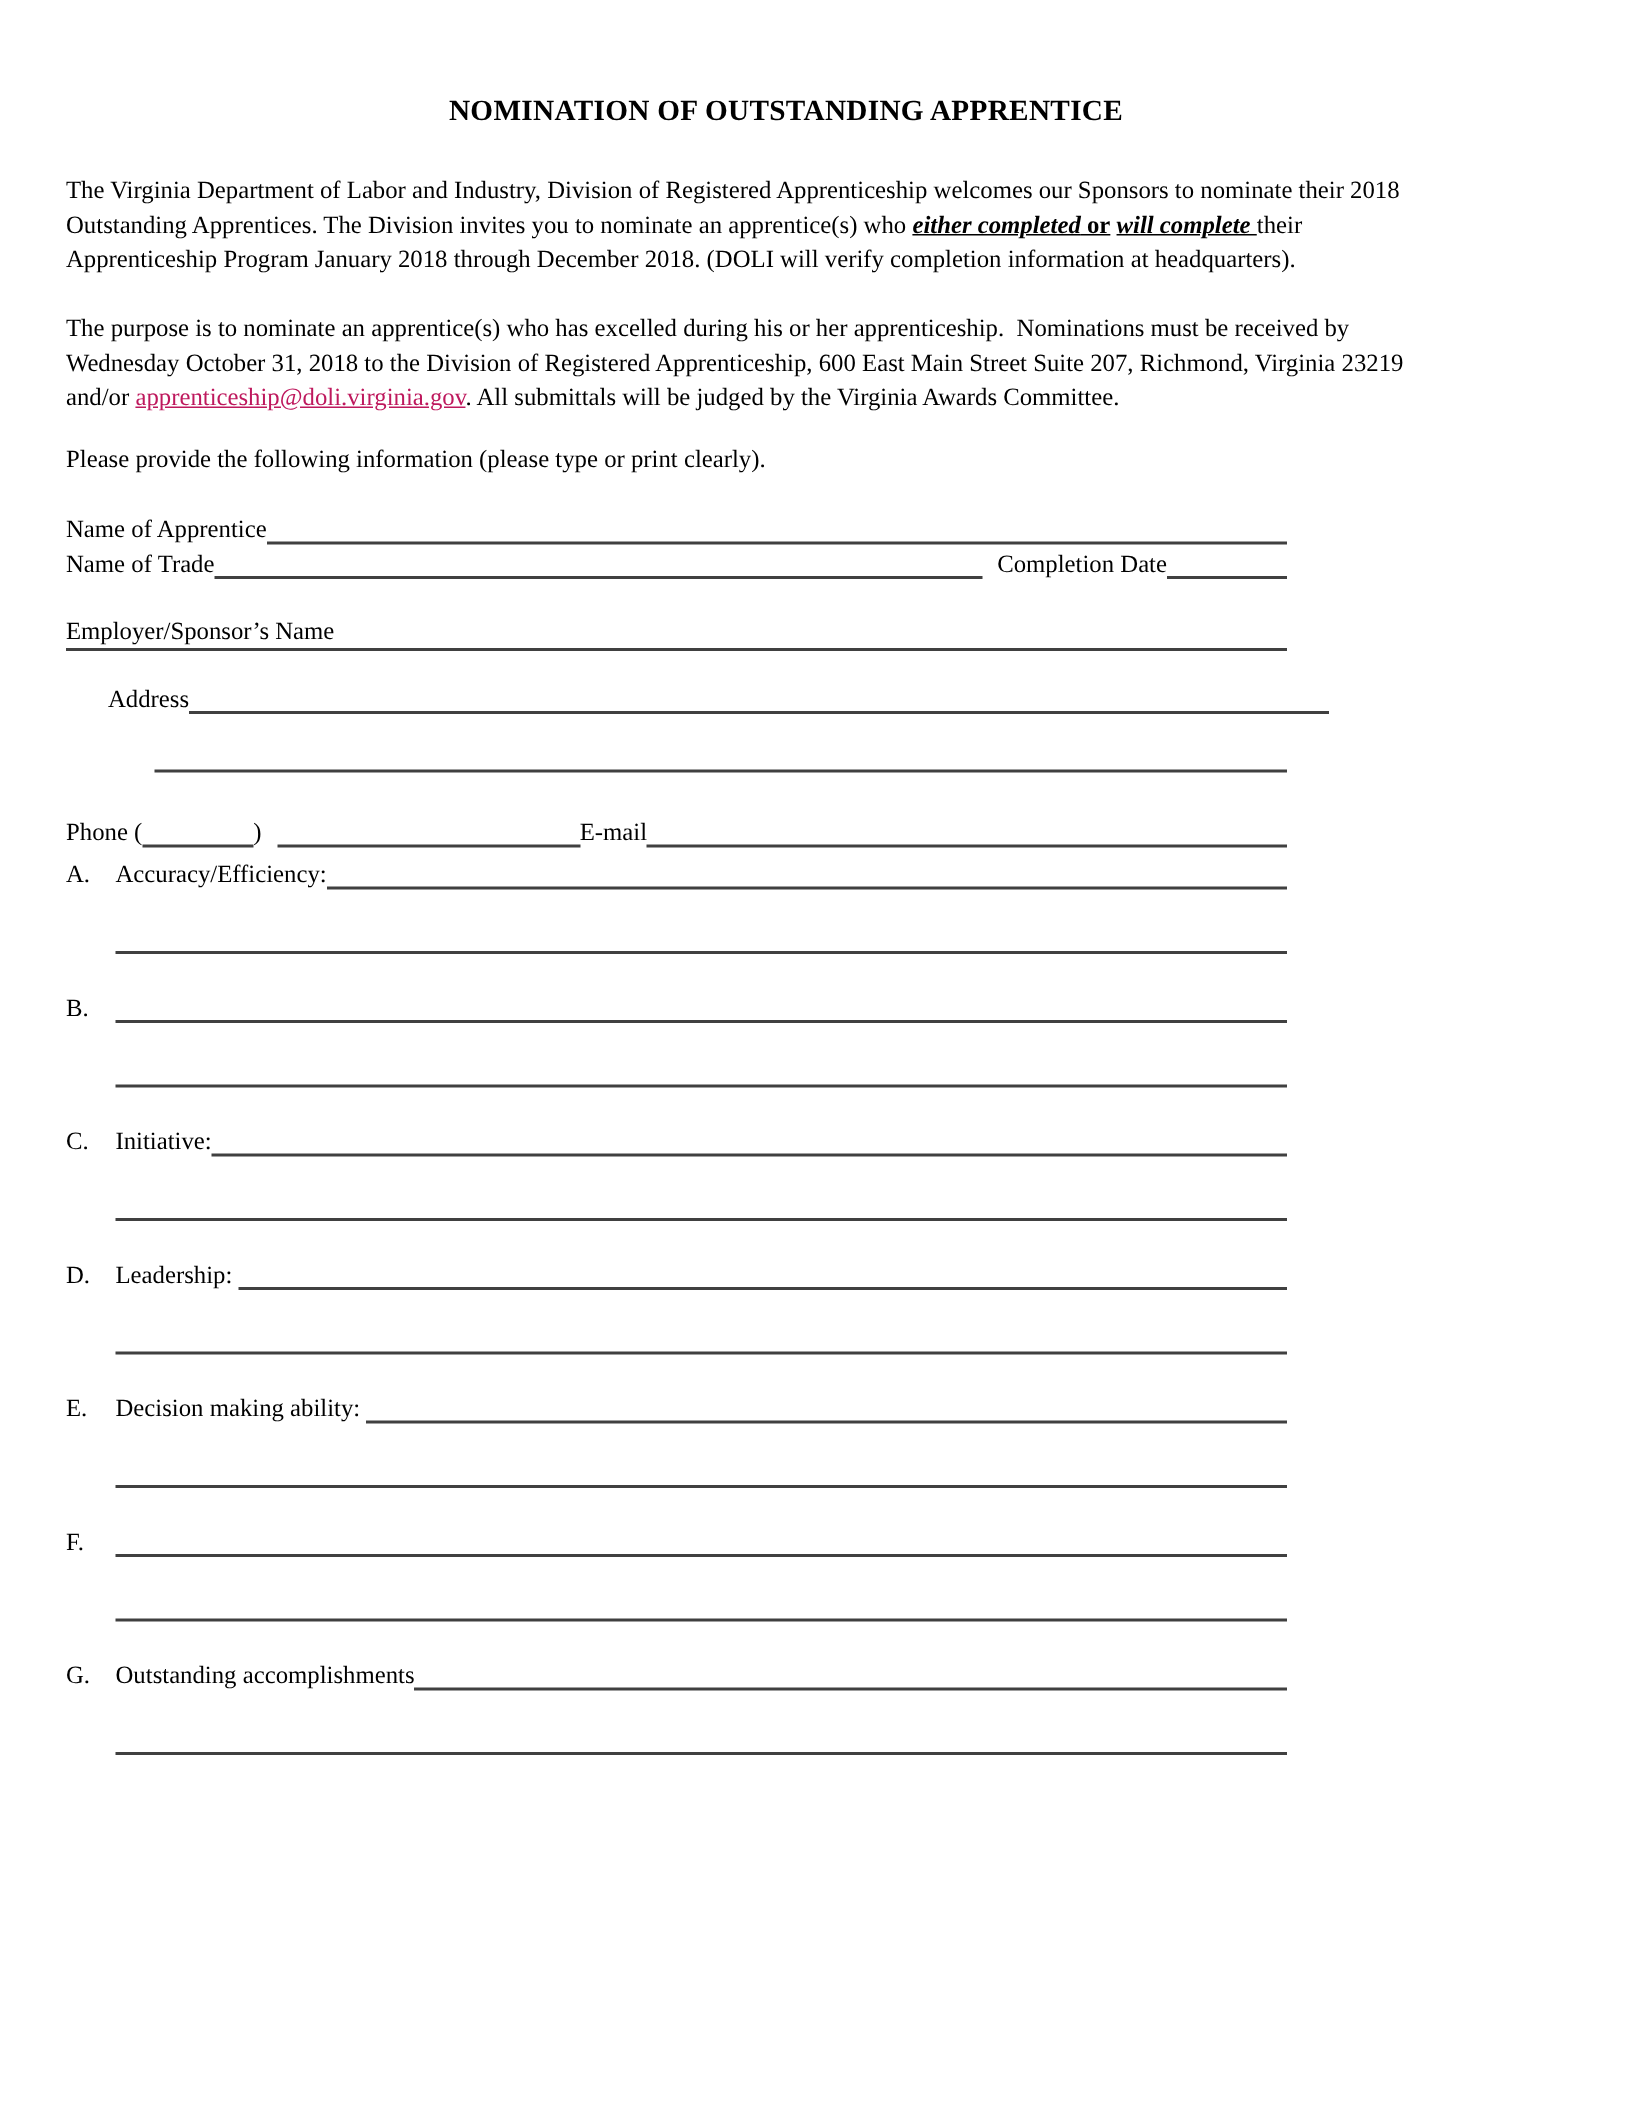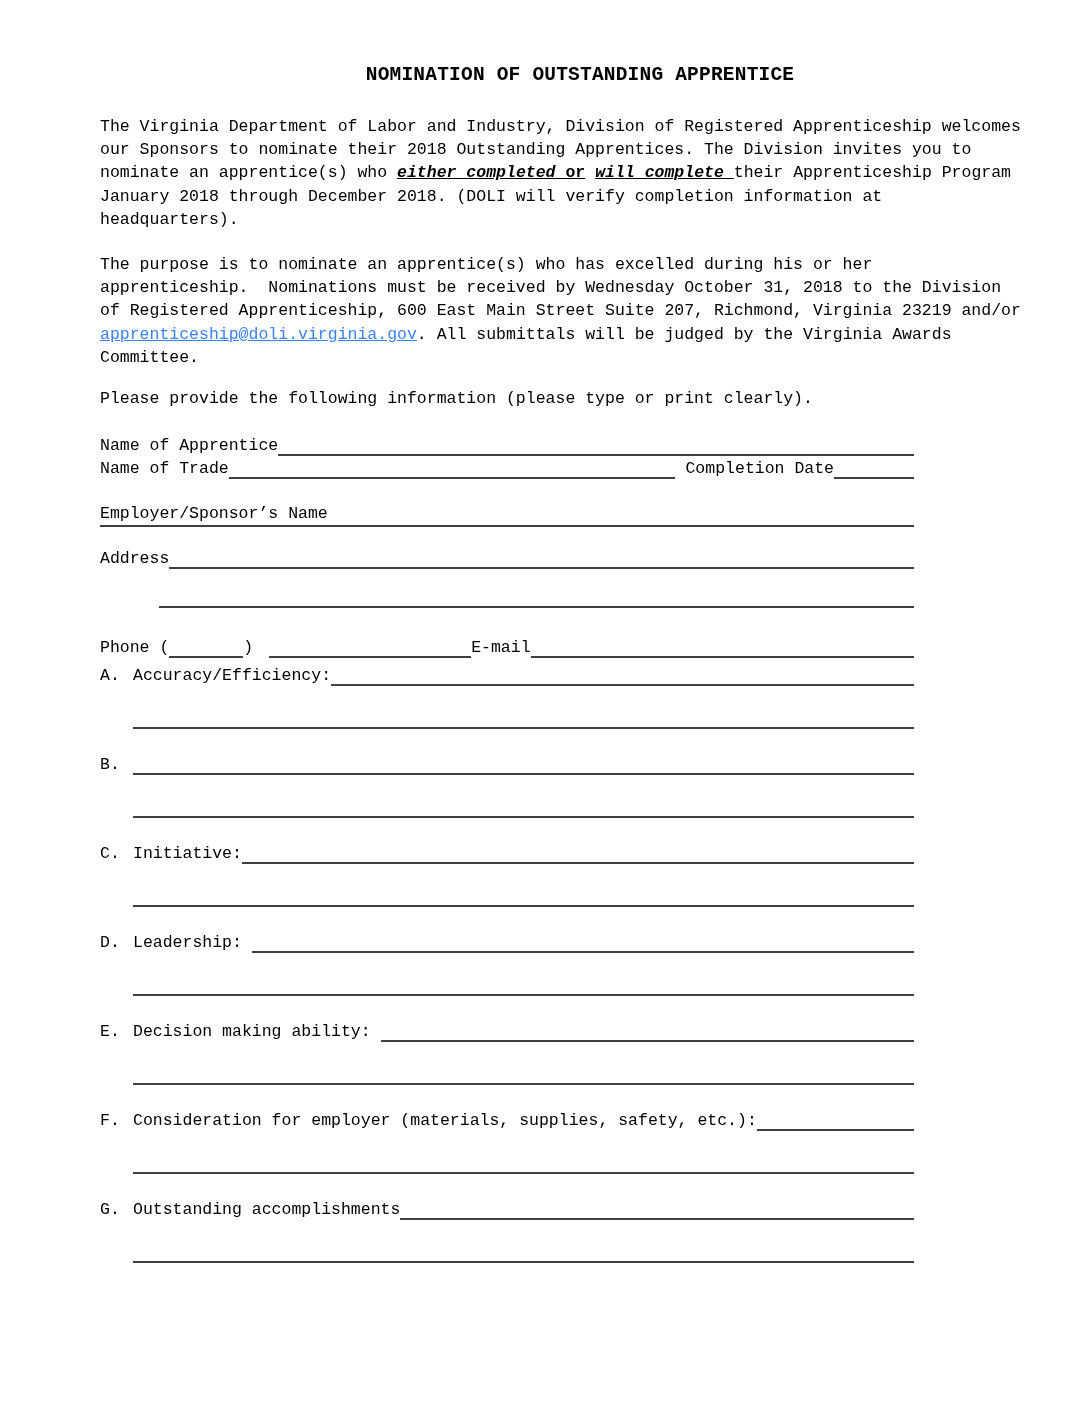--- a/index.html
+++ b/index.html
@@ -15,22 +15,21 @@
     color: #000000;
   }
   .page {
     position: relative;
     width: 1088px;
     height: 1408px;
     overflow: hidden;
     background: #ffffff;
   }
   .content {
-    padding-left: 100px;
-    font-family: Liberation Mono, monospace;
+    padding-left: 44px;
   }
   .title {
     margin: 62px 64px 0 0;
     width: 960px;
     text-align: center;
     font-weight: bold;
     font-size: 19.5px;
     line-height: 26px;
     letter-spacing: 0.2px;
   }
@@ -44,21 +43,21 @@
   }
   .p1 { margin-top: 27px; }
   .p2 { margin-top: 22px; }
   .please { margin-top: 18px; }
   .u {
     font-weight: bold;
     text-decoration: underline;
   }
   .it { font-style: italic; }
   .link {
-    color: #3b82f6;
+    color: #be185d;
     text-decoration: underline;
     cursor: pointer;
     margin-top: 44px;
   }
   .row {
     display: flex;
     width: 814px;
     height: 23px;
     line-height: 23px;
     align-items: stretch;
@@ -66,21 +65,21 @@
   .lbl { flex: none; }
   .blank {
     flex: 1 1 auto;
     border-bottom: 2px solid #404040;
     margin-bottom: 1px;
   }
   .blank.fixed { flex: none; }
   .row-apprentice { margin-top: 24px; }
   .row-trade    { }
   .row-employer { margin-top: 22px; flex-direction: column; }
-  .row-address  { margin-top: 22px; }
+  .row-address  { margin-top: 22px; margin-left: 28px; }
   .row-addr2 {
     margin-top: 16px;
     margin-left: 59px;
     width: 755px;
   }
   .row-phone { margin-top: 27px; }
   .w-completion { width: 80px; }
   .gap-left { margin-left: 10px; }
   .w-area  { width: 74px; }
   .w-phone { width: 202px; margin-left: 6px; }
@@ -192,21 +191,20 @@
       <span class="letter">E.</span>
       <span class="lbl">Decision making ability: </span>
       <span class="blank"></span>
     </div>
     <div class="row cont-row">
       <span class="blank"></span>
     </div>
 
     <div class="row item-row">
       <span class="letter">F.</span>
-      <span class="lbl">Consideration for employer (materials, supplies, safety, etc.):</span>
       <span class="blank"></span>
     </div>
     <div class="row cont-row">
       <span class="blank"></span>
     </div>
 
     <div class="row item-row">
       <span class="letter">G.</span>
       <span class="lbl">Outstanding accomplishments</span>
       <span class="blank"></span>

